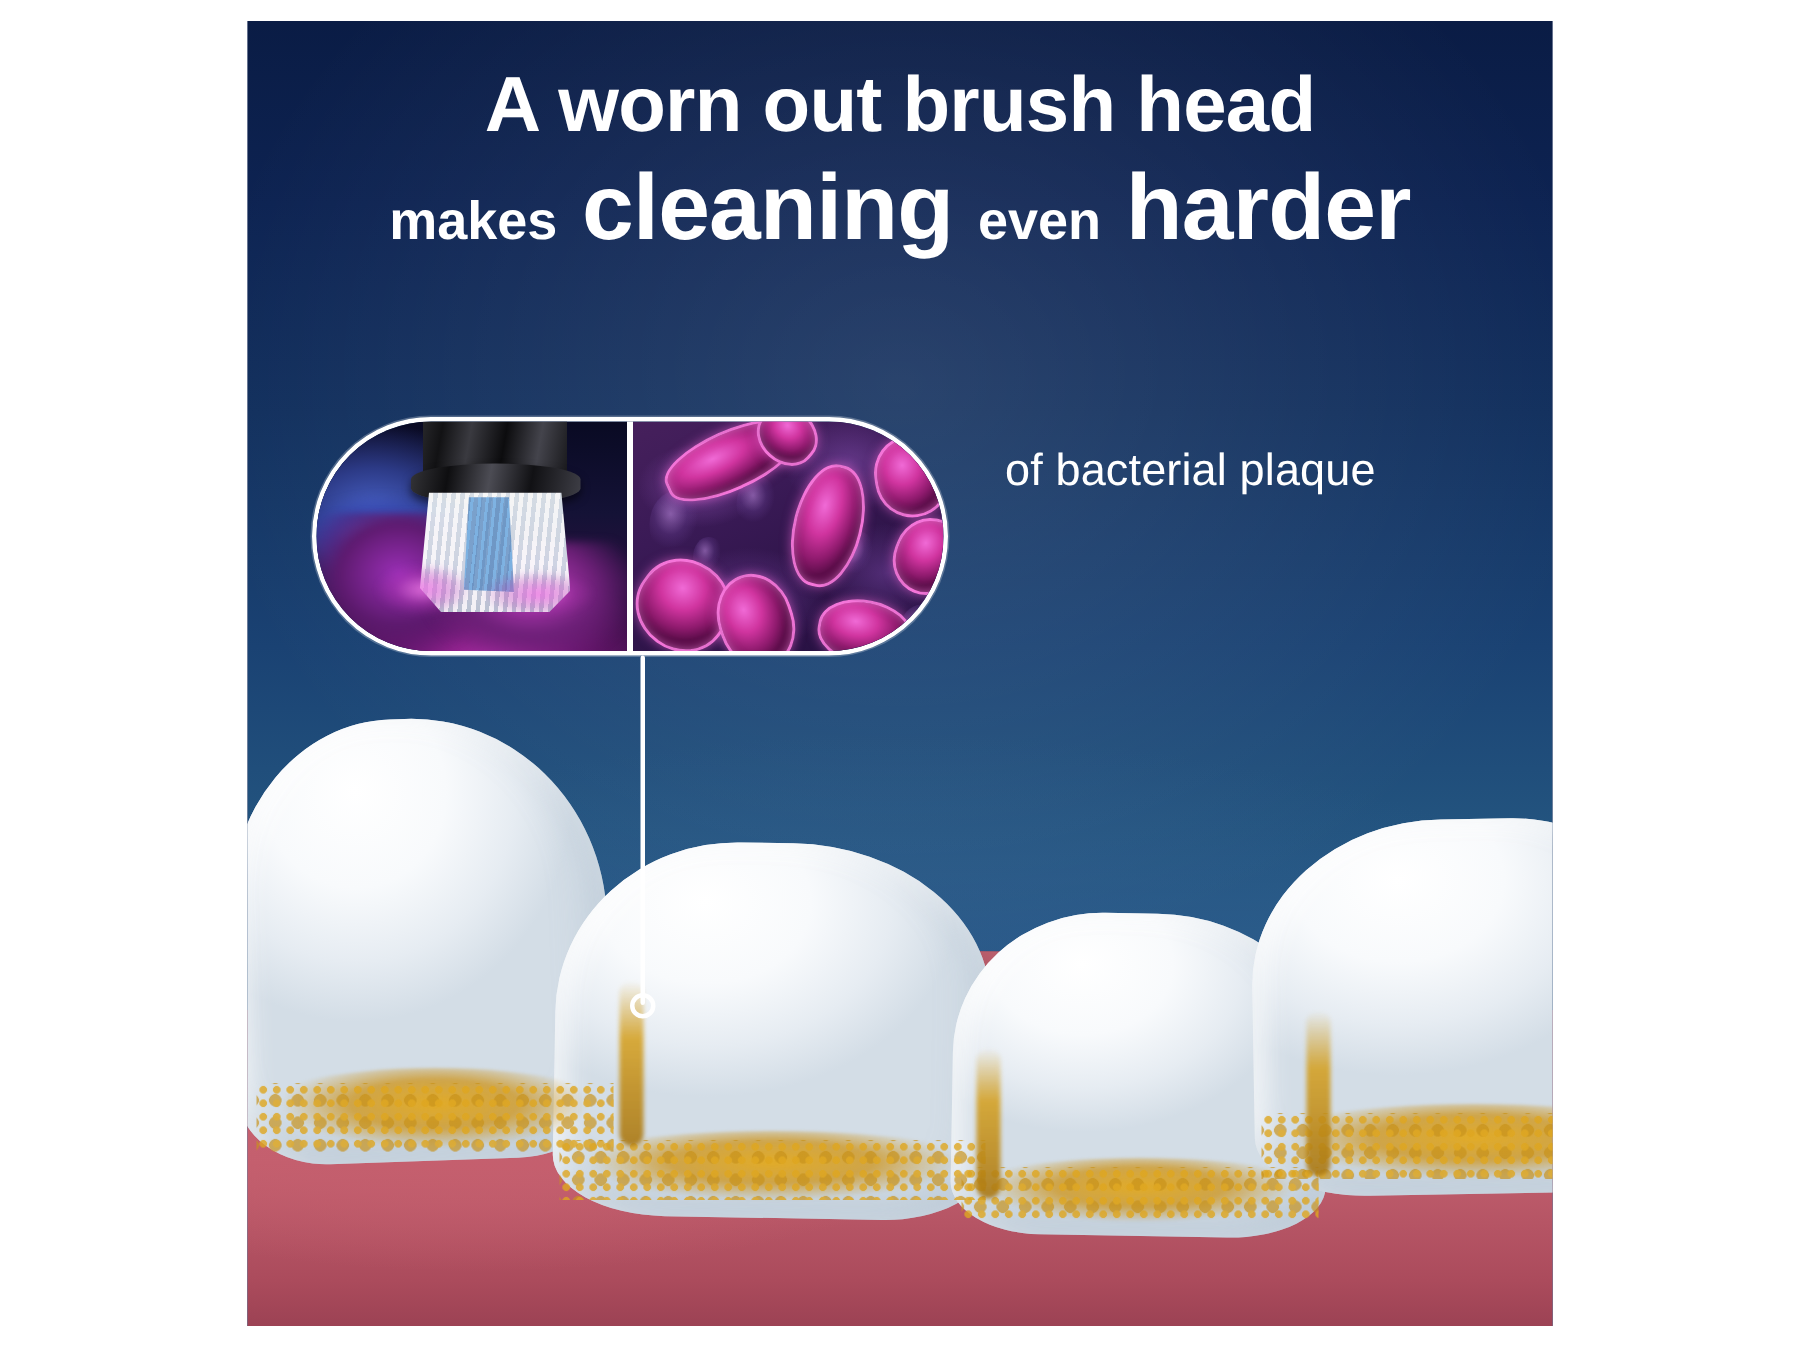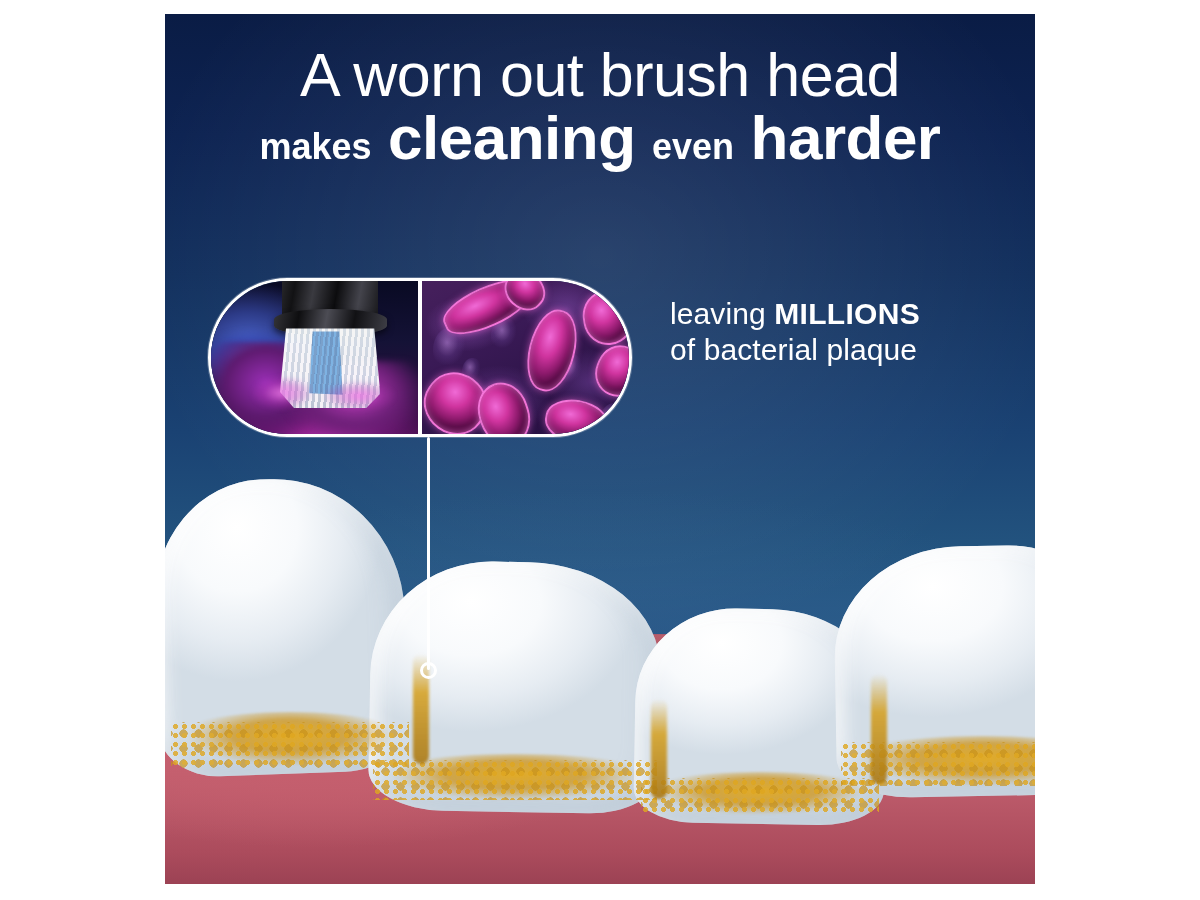--- a/index.html
+++ b/index.html
@@ -42,26 +42,27 @@
 
   
   .headline{
     position:absolute;
     left:0; right:0; top:30px;
     text-align:center;
     color:#ffffff;
     letter-spacing:-0.5px;
   }
   .line1{
-    font-size:61px;
-    font-weight:400;
+    font-size:52px;
+    font-weight:700;
     line-height:1.02;
     white-space:nowrap;
   }
   .line2{
+    margin-top:10px;
     font-size:61px;
     font-weight:700;
     line-height:1.02;
     white-space:nowrap;
   }
   .sm{ font-size:36px; font-weight:600; letter-spacing:0px; }
   .line2 .big{ font-size:62px; }
 
   
   .side-copy{
@@ -368,17 +369,16 @@
         <div class="bact b6"></div>
         <div class="bact b7"></div>
         <div class="bact b8"></div>
       </div>
 
       <div class="cap-divider"></div>
     </div>
   </div>
 
   <div class="side-copy">
-    <div><span>leaving </span><b>MILLIONS</b></div>
     <div>of bacterial plaque</div>
   </div>
 
 </div>
 
 </body></html>

